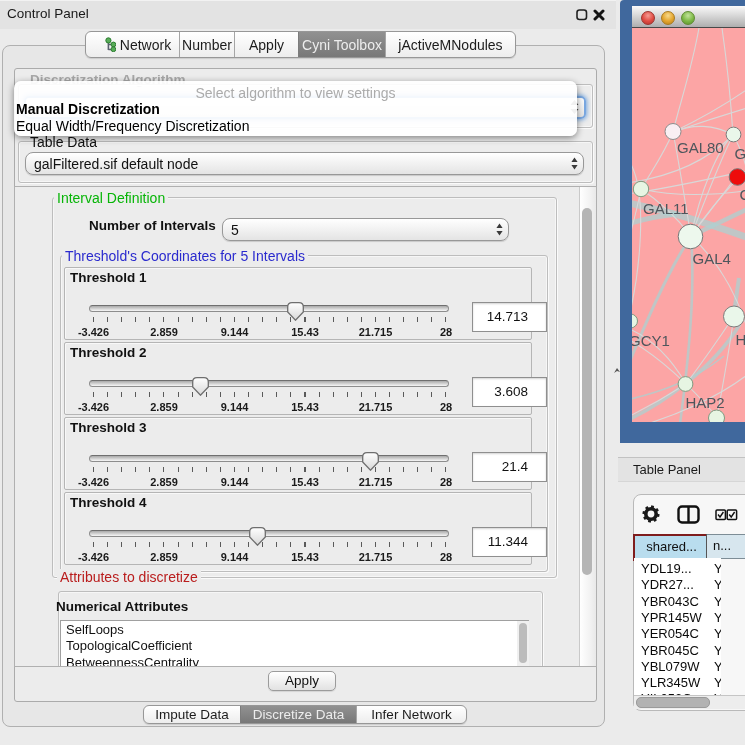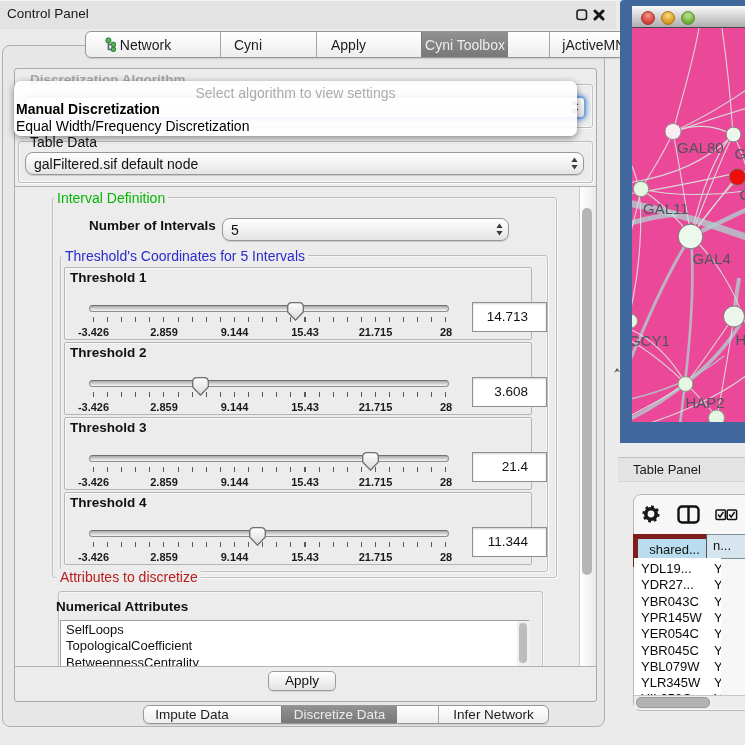--- a/index.html
+++ b/index.html
@@ -8,21 +8,21 @@
   .abs{position:absolute;}
   .bold{font-weight:bold;}
   
   #cptitle{left:0;top:0;width:616px;height:28px;background:#e3e3e3;border-top:1px solid #f2f2f2;}
   #cptitle span{position:absolute;left:7px;top:5px;font-size:13.5px;color:#1a1a1a;}
   
   #outer{left:2px;top:45px;width:601px;height:680px;background:#e7e7e7;
          border:1px solid #b0b0b0;border-radius:8px;}
   
   .tabbar{display:flex;border:1px solid #979797;border-radius:6px;overflow:hidden;
-          background:linear-gradient(#ffffff,#ededed);box-shadow:0 1px 1px rgba(0,0,0,.12);gap:41px;}
+          background:linear-gradient(#ffffff,#ededed);box-shadow:0 1px 1px rgba(0,0,0,.12);}
   .tab{font-size:14px;color:#1c1c1c;text-align:center;position:relative;
        display:flex;align-items:center;justify-content:center;}
   .tab + .tab{border-left:1px solid #a5a5a5;}
   .tab.sel{background:linear-gradient(#919191,#787878);color:#ededed;border-left-color:#7c7c7c;}
   #toptabs{left:85px;top:31px;height:25px;}
   #toptabs .tab{height:25px;}
   #bottabs{left:143px;top:705px;height:17px;}
   #bottabs .tab{height:17px;font-size:13.5px;}
   
   #content{left:14px;top:68px;width:581px;height:632px;background:#ececec;
@@ -60,29 +60,29 @@
   #numlist div{margin-left:5px;font-size:13px;color:#111;height:16.4px;line-height:16.4px;}
   
   #apply{left:268px;top:671px;width:66px;height:18px;border:1px solid #9b9b9b;border-radius:5px;
          background:linear-gradient(#ffffff,#e2e2e2);font-size:13.5px;color:#111;
          text-align:center;line-height:18px;box-shadow:0 1px 1px rgba(0,0,0,.1);}
   
   #netframe{left:620px;top:0;width:125px;height:443px;background:#40689d;border-top-left-radius:4px;}
   #nettitle{left:632px;top:6px;width:113px;height:21px;background:linear-gradient(#fafafa,#aeaeae);
             border-bottom:1px solid #484848;}
   .tl{position:absolute;top:4.5px;width:12px;height:12px;border-radius:50%;}
-  #netcanvas{left:632px;top:28px;width:113px;height:394px;background:#ec4899;}
+  #netcanvas{left:632px;top:28px;width:113px;height:394px;background:#fca5a5;}
   
   #tptitle{left:618px;top:457px;width:127px;height:23px;background:#e3e3e3;
            border-top:1px solid #c2c2c2;border-bottom:1px solid #d6d6d6;}
   #tptitle span{position:absolute;left:15px;top:4px;font-size:13px;color:#1a1a1a;}
   #tablebox{left:633px;top:494px;width:120px;height:215px;background:#f7f7f7;
             border:1px solid #b9b9b9;border-radius:8px;}
   #thead1{left:633px;top:534px;width:73px;height:23px;background:#b9ddee;
-          border:5px solid #7f1d1d;font-size:13px;color:#111;text-align:center;line-height:22px;}
+          border:2px solid #7f1d1d;font-size:13px;color:#111;text-align:center;line-height:22px;}
   #thead2{left:707px;top:534px;width:38px;height:23px;background:#d7e6ee;
           border-top:1px solid #7d8d96;border-bottom:1px solid #7d8d96;font-size:13px;color:#111;
           padding-left:6px;line-height:22px;}
   #trows{left:634px;top:558px;width:87px;height:137px;background:#fff;overflow:hidden;font-size:13px;color:#0a0a0a;}
   #trows .r{position:absolute;height:16.3px;line-height:16.3px;white-space:nowrap;}
   #colsep{left:706px;top:534px;width:1px;height:160px;background:#555;}
   #hscroll{left:634px;top:695px;width:111px;height:13px;background:#ededed;border-top:1px solid #c5c5c5;}
   #hthumb{left:636px;top:697px;width:72px;height:9px;background:#b2b2b2;border:1px solid #9a9a9a;border-radius:5px;}
 </style>
 </head>
@@ -105,21 +105,21 @@
 
   <div class="abs tabbar" id="toptabs">
     <div class="tab" style="width:83px;padding-left:10px">
       <svg width="12" height="15" viewBox="0 0 12 15" style="margin-right:4px">
         <path d="M4.4,4 V13 M4.4,7.5 H9 M4.4,12.5 H9" stroke="#5b6270" stroke-width="1.6" fill="none"></path>
         <circle cx="4.4" cy="3.4" r="2.6" fill="#58ad58" stroke="#2e7d32" stroke-width="1"></circle>
         <circle cx="9.4" cy="7.5" r="2.4" fill="#58ad58" stroke="#2e7d32" stroke-width="1"></circle>
         <circle cx="9.4" cy="12.3" r="2.4" fill="#58ad58" stroke="#2e7d32" stroke-width="1"></circle>
       </svg>
       Network</div>
-    <div class="tab" style="width:54px">Cyni</div>
+    <div class="tab" style="width:54px">Number</div>
     <div class="tab" style="width:63px">Apply</div>
     <div class="tab sel" style="width:86px">Cyni Toolbox</div>
     <div class="tab" style="width:129px">jActiveMNodules</div>
   </div>
 
   <div class="abs bold" style="left:30px;top:72px;font-size:13.5px;color:#a8a8a8;">Discretization Algorithm</div>
   <div class="abs group" style="left:18px;top:84px;width:573px;height:42px;"></div>
   <div class="abs" style="left:24px;top:96px;width:558px;height:19px;border:2px solid #79a7e0;border-radius:5px;background:linear-gradient(#fff,#e4e4e4);box-shadow:0 0 4px 1px rgba(90,150,220,.8);"></div>
   <svg class="abs" style="left:570px;top:100px" width="9" height="14">
       <path d="M4.5,0 L8.5,5 H0.5 Z M4.5,14 L0.5,9 H8.5 Z" fill="#4a4a4a"></path>

